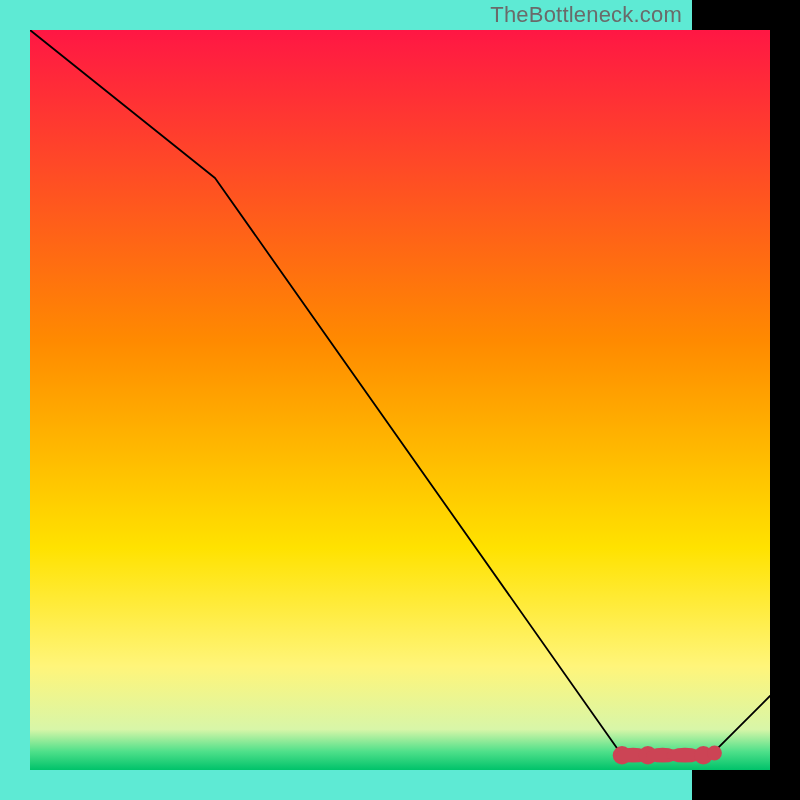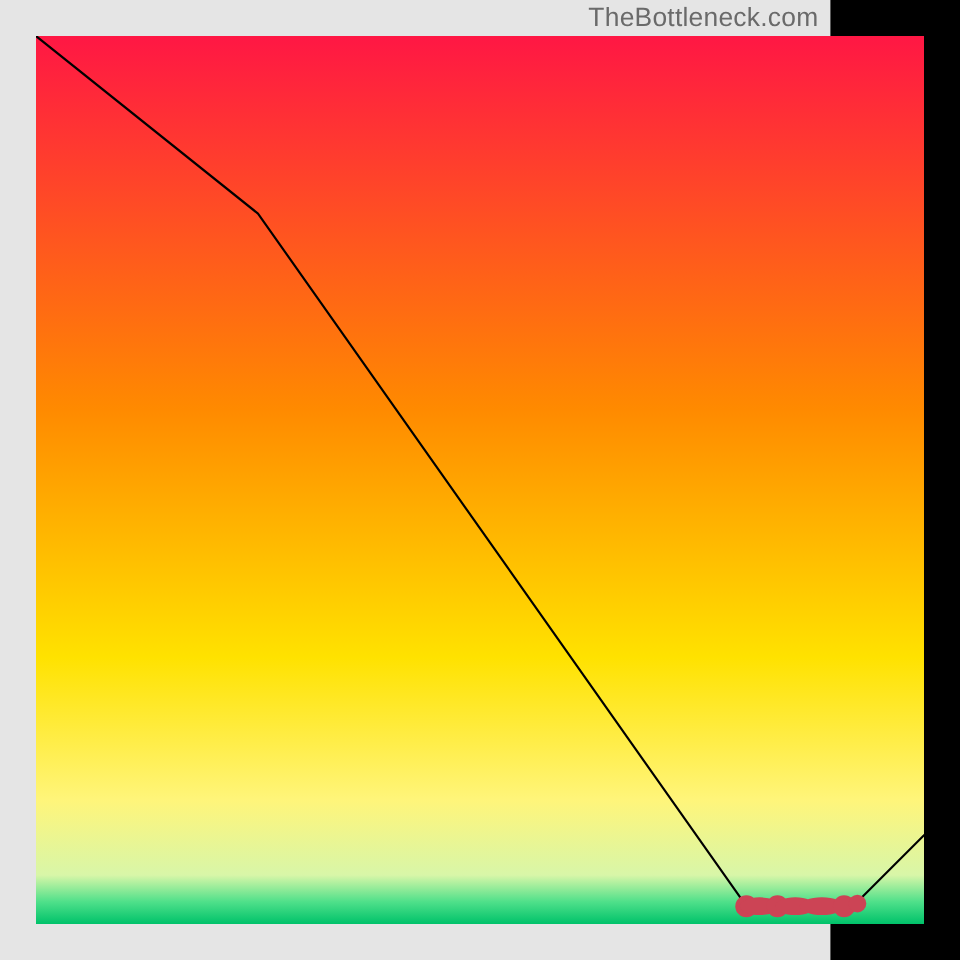--- a/index.html
+++ b/index.html
@@ -7,21 +7,21 @@
     padding: 0;
     width: 800px;
     height: 800px;
     background: #000;
     overflow: hidden;
   }
   .frame {
     position: relative;
     width: 692px;
     height: 800px;
-    background: #e5e5e5;
+    background: #5eead4;
   }
   .watermark {
     position: absolute;
     top: 2px;
     right: 10px;
     font-family: Arial, Helvetica, sans-serif;
     font-size: 22px;
     color: #6a6a6a;
     letter-spacing: 0.2px;
     font-weight: 500;

